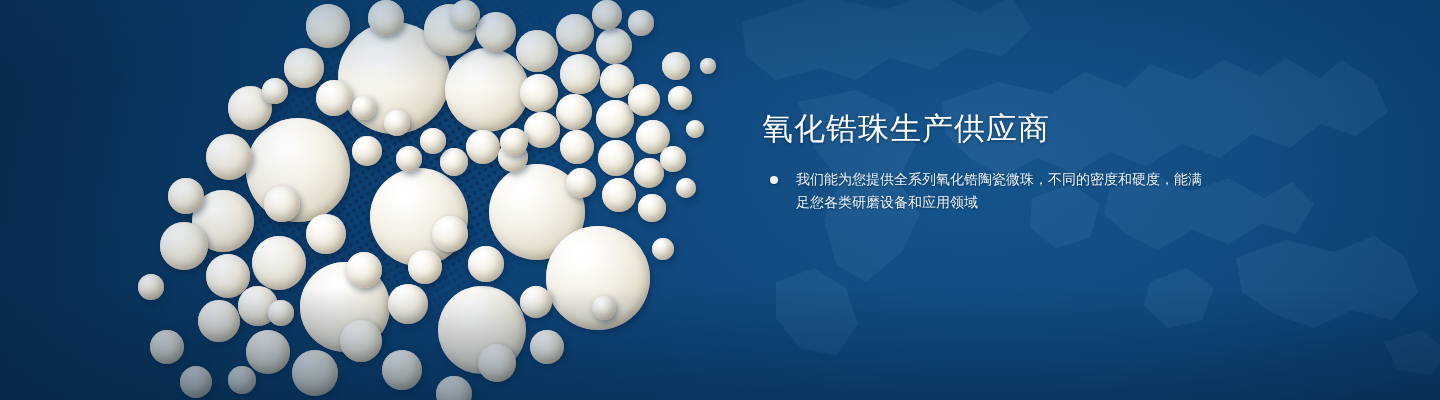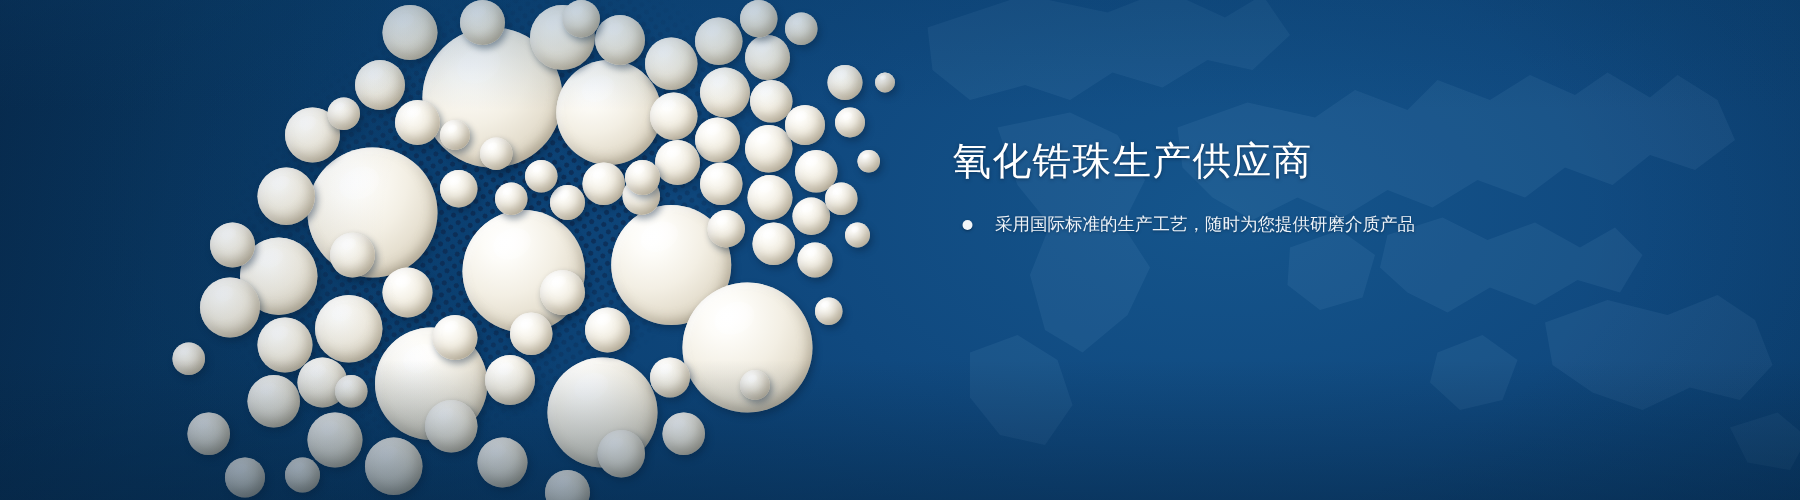--- a/index.html
+++ b/index.html
@@ -273,23 +273,23 @@
 
   <div class="bg-vignette"></div>
   <div class="bg-bottom-shade"></div>
 
   <div class="content">
 
     <h1 class="headline">氧化锆珠生产供应商</h1>
 
     <ul class="bullets">
 
-
-
       <li class="bullet">
         <span class="bullet-dot"></span>
-        <span class="bullet-text">采用国际标准的生产工艺，随时为您提供研磨介质产品</span>
+        <span class="bullet-text">我们能为您提供全系列氧化锆陶瓷微珠，不同的密度和硬度，能满足您各类研磨设备和应用领域</span>
       </li>
+
+
 
     </ul>
   </div>
 
 </div>
 
 </body></html>

